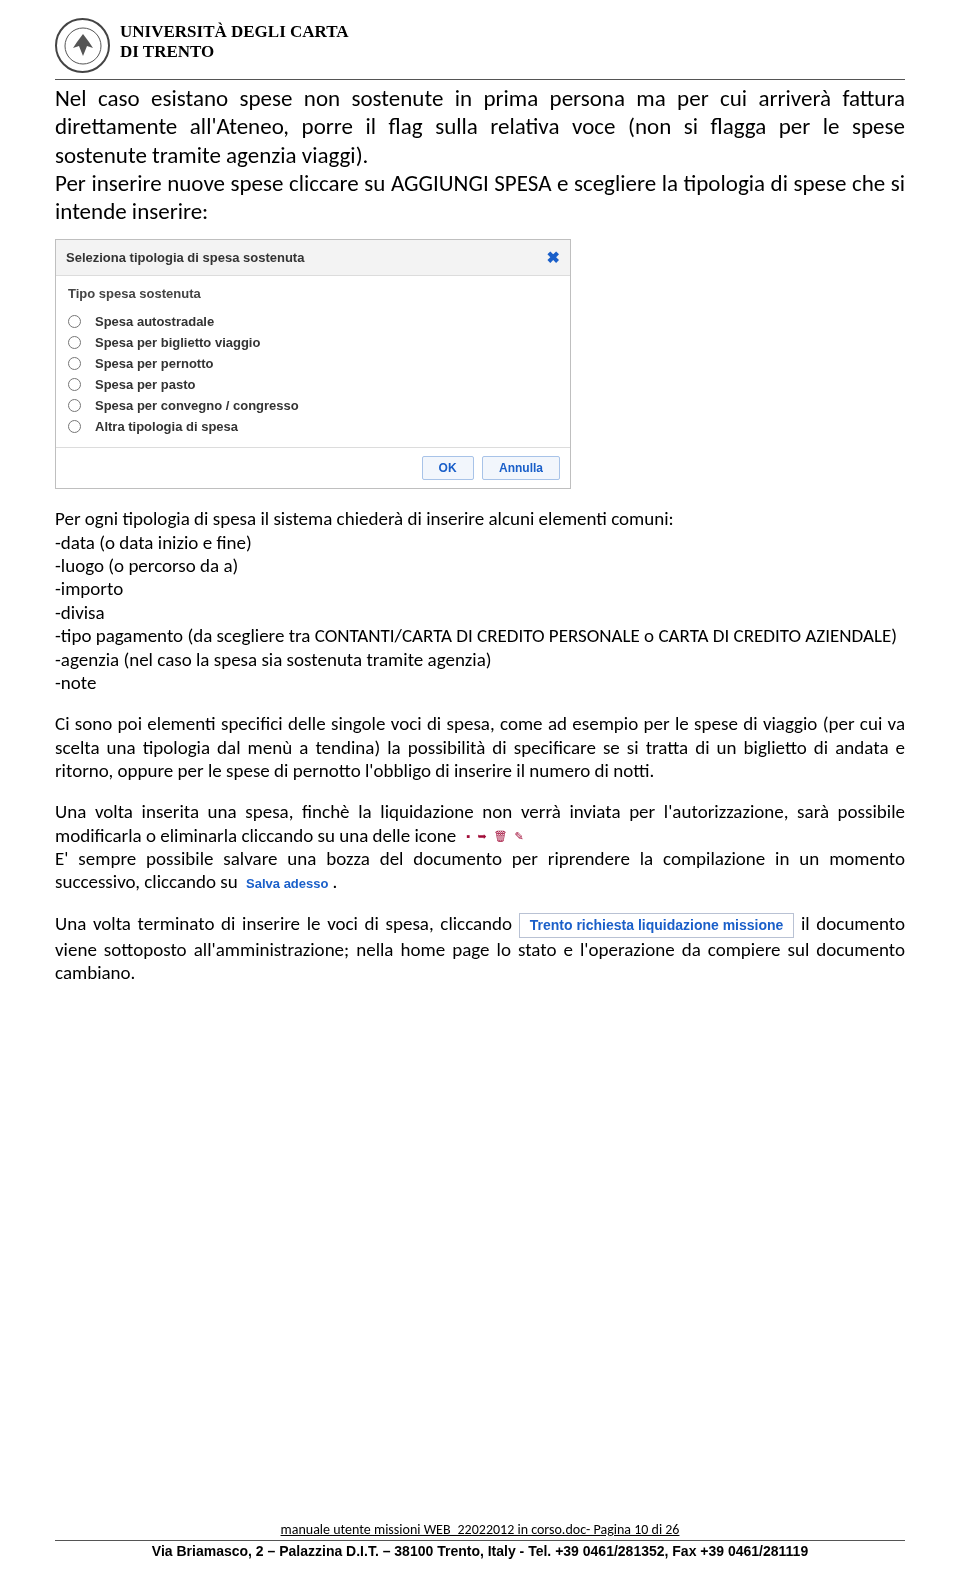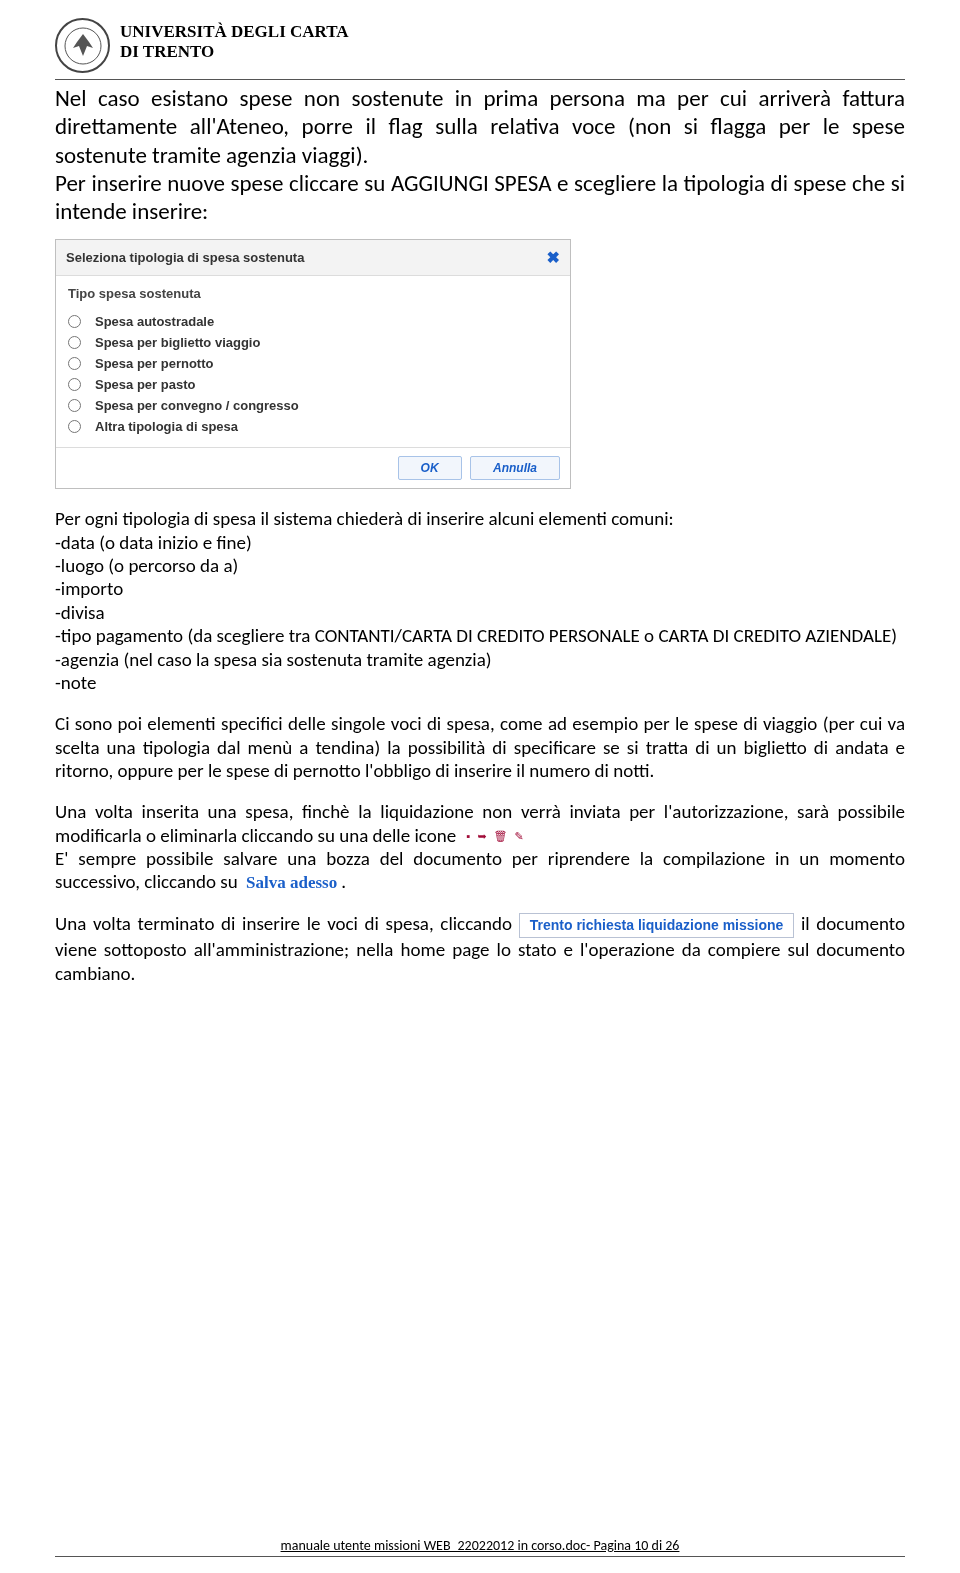--- a/index.html
+++ b/index.html
@@ -125,47 +125,46 @@
     padding: 8px 10px;
     text-align: right;
   }
   .dlg-btn {
     display: inline-block;
     border: 1px solid #a8c3e8;
     background: #f2f6fc;
     color: #1a5fc9;
     font-weight: bold;
     font-size: 12px;
-    padding: 4px 22px;
+    padding: 4px 16px;
     margin-left: 4px;
     cursor: pointer;
     font-family: Arial, sans-serif;
     border-radius: 2px;
-    font-style: italic;
   }
   .para { font-size: 19px; line-height: 1.23; text-align: justify; }
   .list-row { font-size: 19px; line-height: 1.23; }
   .sp { height: 18px; }
   .icon-strip {
     display: inline-flex;
     gap: 7px;
     align-items: center;
     vertical-align: middle;
     padding-left: 6px;
   }
   .micon { font-size: 11px; }
   .mi-dot { color: #a10c38; }
   .mi-ins { color: #a10c38; }
   .mi-del { color: #a10c38; }
   .mi-edit { color: #a10c38; }
   .salva-chip {
     color: #1a5fc9;
-    font-family: Liberation Serif, serif;
-    font-weight: bold;
-    font-size: 17px;
+    font-family: Liberation Sans, sans-serif;
+    font-weight: bold;
+    font-size: 13px;
     padding: 0 4px;
   }
   .invia-chip {
     display: inline-block;
     border: 1px solid #b9c2d4;
     color: #1a5fc9;
     font-family: Arial, sans-serif;
     font-weight: bold;
     font-size: 14px;
     padding: 3px 10px;
@@ -286,13 +285,14 @@
   <div class="para">
     <span>Una volta terminato di inserire le voci di spesa, cliccando</span>
     <span class="invia-chip">Trento richiesta liquidazione missione</span>
     <span> il documento viene sottoposto all'amministrazione; nella home page lo stato e l'operazione da compiere sul documento cambiano.</span>
   </div>
 </div>
 
 <div class="footer">
   <div class="footer-doc">manuale utente missioni WEB_22022012 in corso.doc- Pagina 10 di 26</div>
   <hr>
+  <div class="footer-addr">Via Briamasco, 2 – Palazzina D.I.T. – 38100 Trento, Italy - Tel. +39 0461/281352, Fax +39 0461/281119</div>
 </div>
 
 </body></html>

